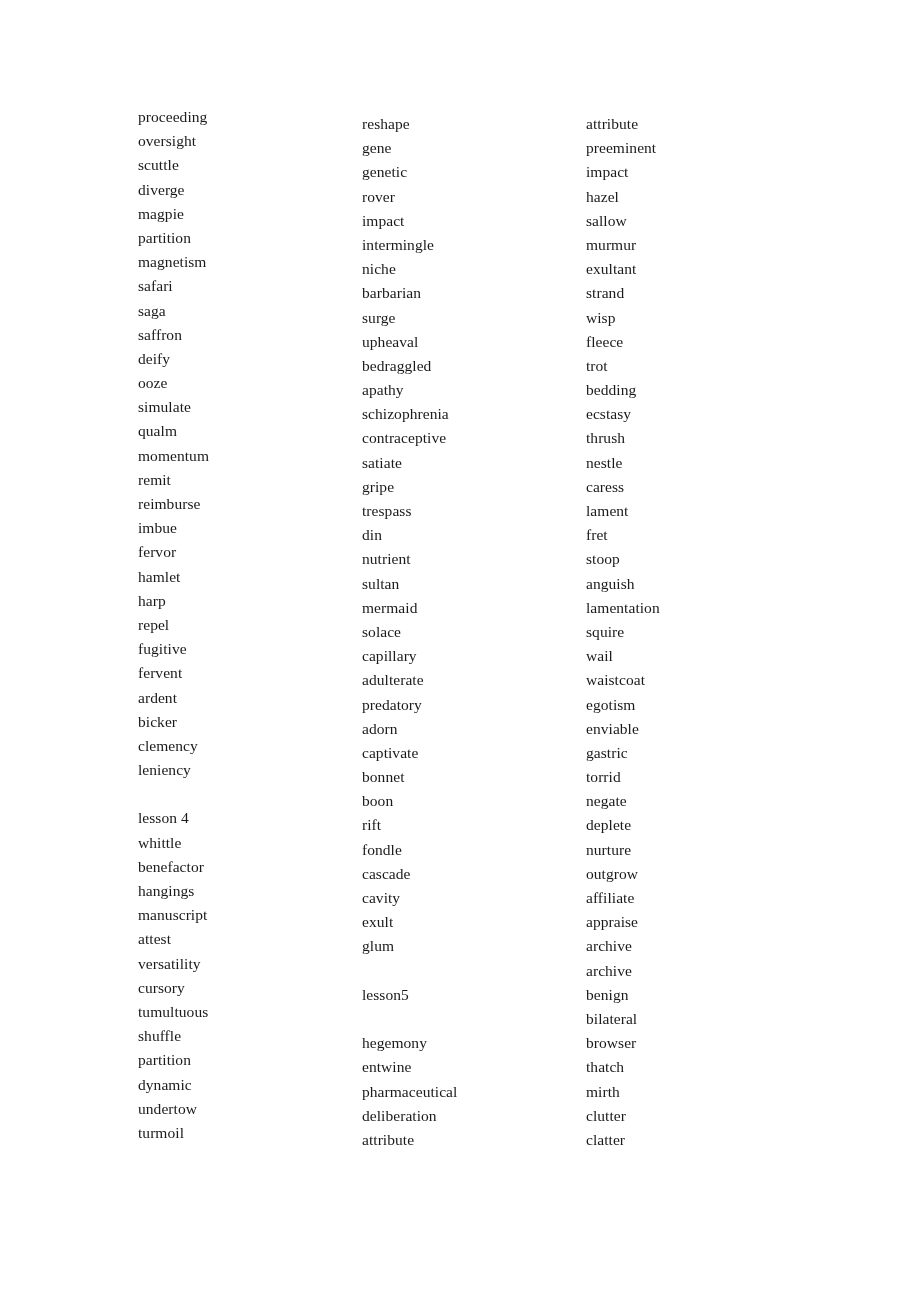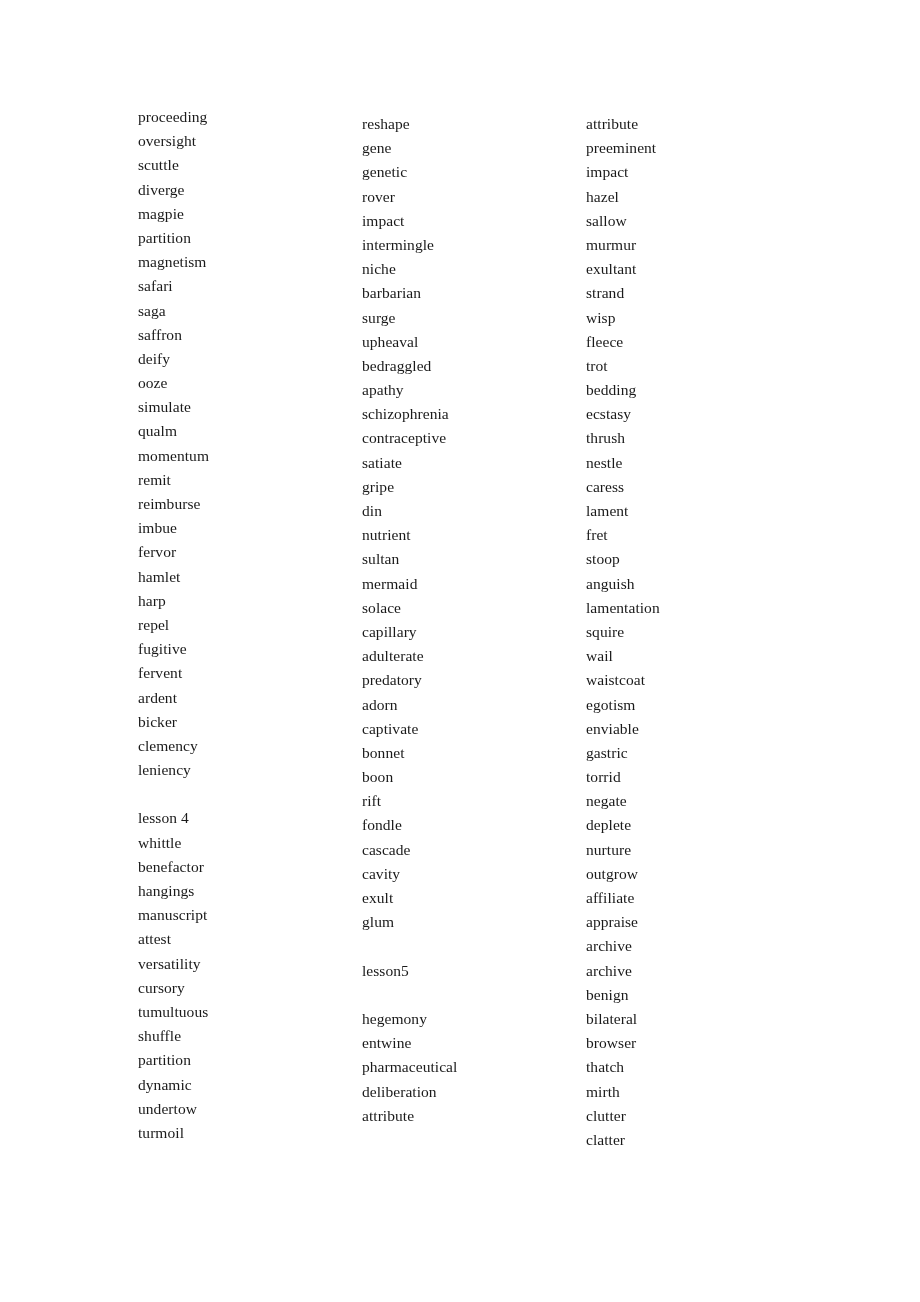--- a/index.html
+++ b/index.html
@@ -111,20 +111,21 @@
         <div class="word-row">niche</div>
         <div class="word-row">barbarian</div>
         <div class="word-row">surge</div>
         <div class="word-row">upheaval</div>
         <div class="word-row">bedraggled</div>
         <div class="word-row">apathy</div>
         <div class="word-row">schizophrenia</div>
         <div class="word-row">contraceptive</div>
         <div class="word-row">satiate</div>
         <div class="word-row">gripe</div>
+        <div class="word-row">trespass</div>
         <div class="word-row">din</div>
         <div class="word-row">nutrient</div>
         <div class="word-row">sultan</div>
         <div class="word-row">mermaid</div>
         <div class="word-row">solace</div>
         <div class="word-row">capillary</div>
         <div class="word-row">adulterate</div>
         <div class="word-row">predatory</div>
         <div class="word-row">adorn</div>
         <div class="word-row">captivate</div>

